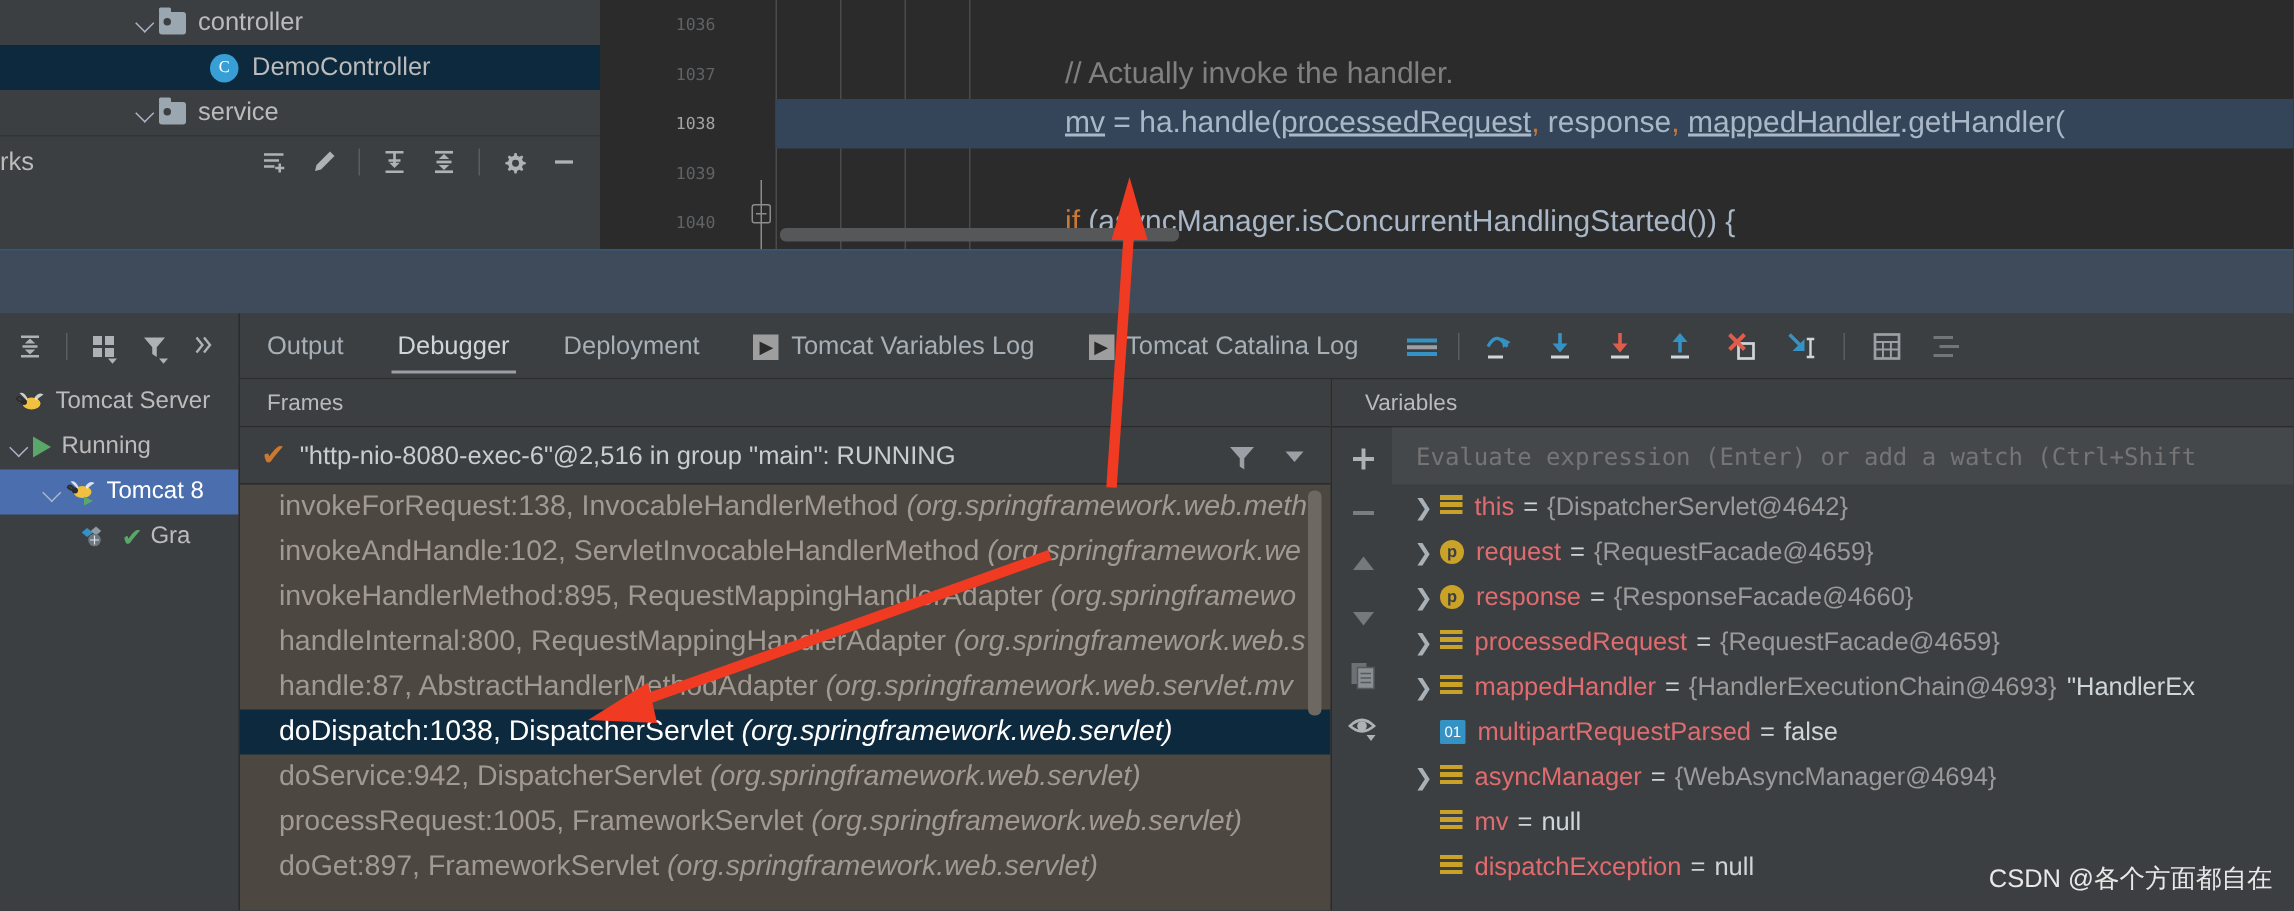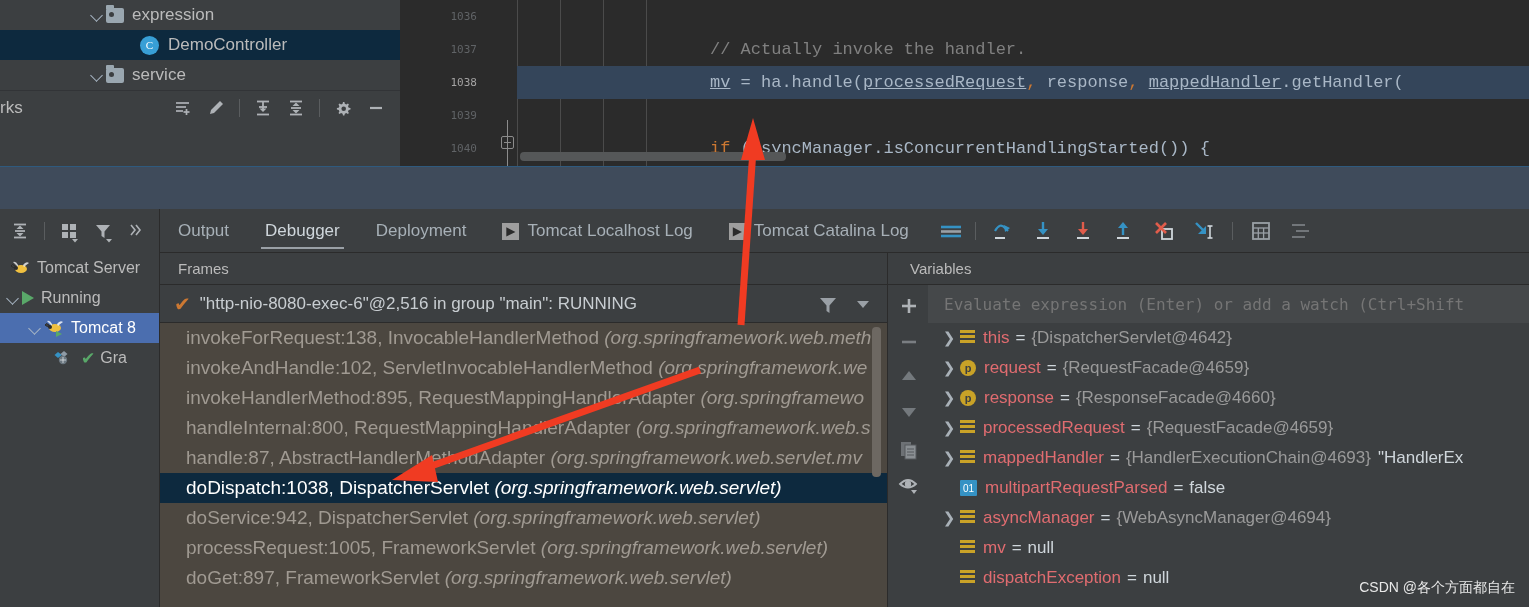--- a/index.html
+++ b/index.html
@@ -77,21 +77,21 @@
     position: absolute; left: 0; top: 0; width: 95px; height: 166px;
     text-align: right; color: #606366;
     font-family: "DejaVu Sans Mono", monospace; font-size: 11px;
   }
   .gnum { height: 33px; line-height: 33px; padding-right: 18px; }
   .gnum.cur { color: #a4a3a3; }
   .fold-gutter { position: absolute; left: 95px; top: 0; width: 22px; height: 166px; }
   .codearea { position: absolute; left: 117px; top: 0; right: 0; height: 166px; }
   .cline {
     height: 33px; line-height: 33px; white-space: pre;
-    font-family: Liberation Mono, monospace; font-size: 17px; color: #a9b7c6;
+    font-family: Liberation Sans, sans-serif; font-size: 20px; color: #a9b7c6;
   }
   .cline.hl { background: #34455a; }
   .tok-comment { color: #808080; }
   .tok-kw { color: #cc7832; }
   .tok-punct { color: #cc7832; }
   .tok-field { color: #a9b7c6; text-decoration: underline; }
   .tok-plain { color: #a9b7c6; }
   .indent-guides { position: absolute; left: 117px; top: 0; width: 260px; height: 166px; }
   .ig { position: absolute; top: 0; width: 1px; height: 166px; background: #4b4b4b; }
   .hscroll {
@@ -223,38 +223,38 @@
     flex: 0 0 auto; border-radius: 1px;
   }
   .v-name { color: #e06c70; }
   .v-eq { color: #cfd6db; padding: 0 6px; }
   .v-val { color: #9a9a9a; }
   .v-val.lit { color: #cfd6db; }
   .v-str { color: #cfd6db; }
 
   .watermark {
     position: absolute; right: 14px; bottom: 10px;
-    color: #e8e8e8; font-size: 14px; white-space: nowrap;
+    color: #e8e8e8; font-size: 17px; white-space: nowrap;
   }
 
   
   .arrow-svg { position: absolute; left: 0; top: 0; width: 1529px; height: 607px; pointer-events: none; }
 </style>
 </head>
 <body>
 
 <div id="root">
 
   <div class="top-region">
 
     <div class="proj-tree">
       <div class="tree-row" style="padding-left:88px;">
         <span class="chevron"></span>
         <span class="folder-icon"></span>
-        <span>expression</span>
+        <span>controller</span>
       </div>
       <div class="tree-row sel" style="padding-left:140px;">
         <span class="class-icon">C</span>
         <span>DemoController</span>
       </div>
       <div class="tree-row" style="padding-left:88px;">
         <span class="chevron"></span>
         <span class="folder-icon"></span>
         <span>service</span>
       </div>
@@ -446,21 +446,21 @@
           <span>Output</span>
         </div>
       <div class="tab active">
           <span>Debugger</span>
         </div>
       <div class="tab">
           <span>Deployment</span>
         </div>
       <div class="tab">
         <span class="run-badge">▶</span>
-        <span>Tomcat Localhost Log</span>
+        <span>Tomcat Variables Log</span>
       </div>
       <div class="tab">
         <span class="run-badge">▶</span>
         <span>Tomcat Catalina Log</span>
       </div>
 
       <div class="tb-icons">
         <span class="ticon">
           <svg width="24" height="20" viewBox="0 0 24 20">
               <line x1="2" y1="6" x2="22" y2="6" stroke="#3592c4" stroke-width="2.6"></line>

